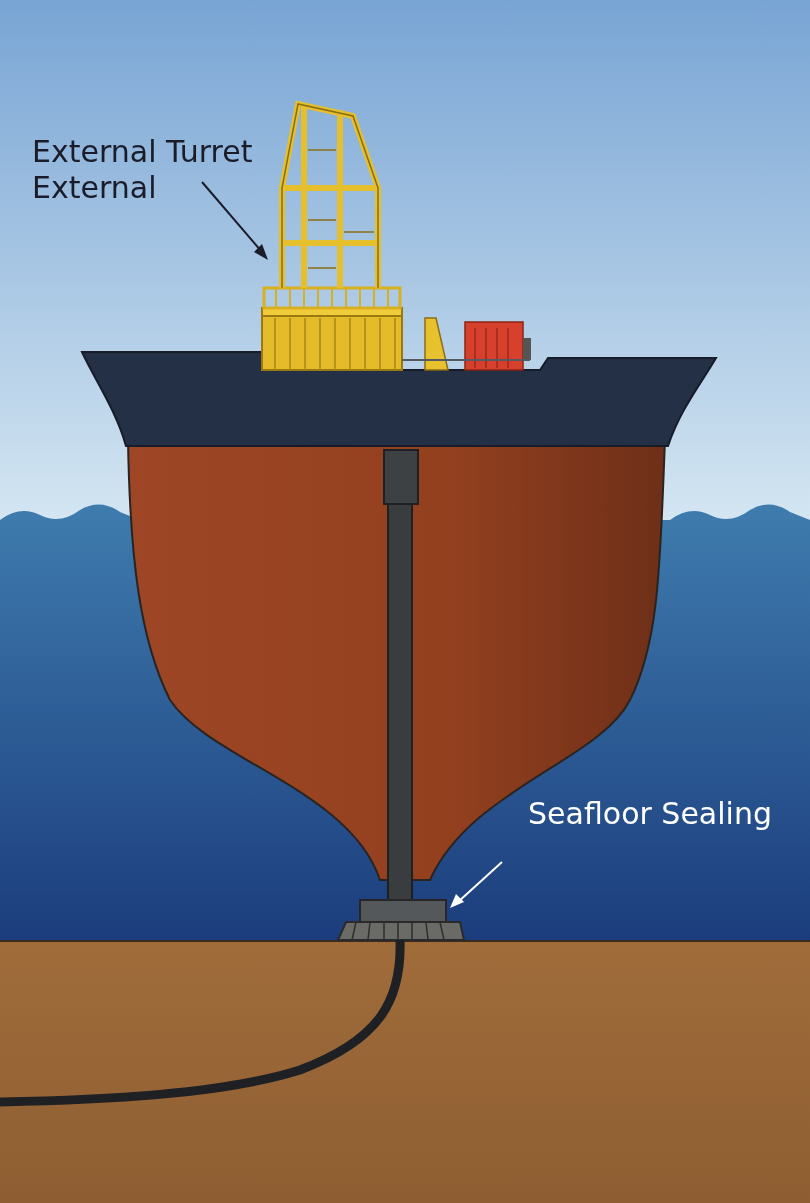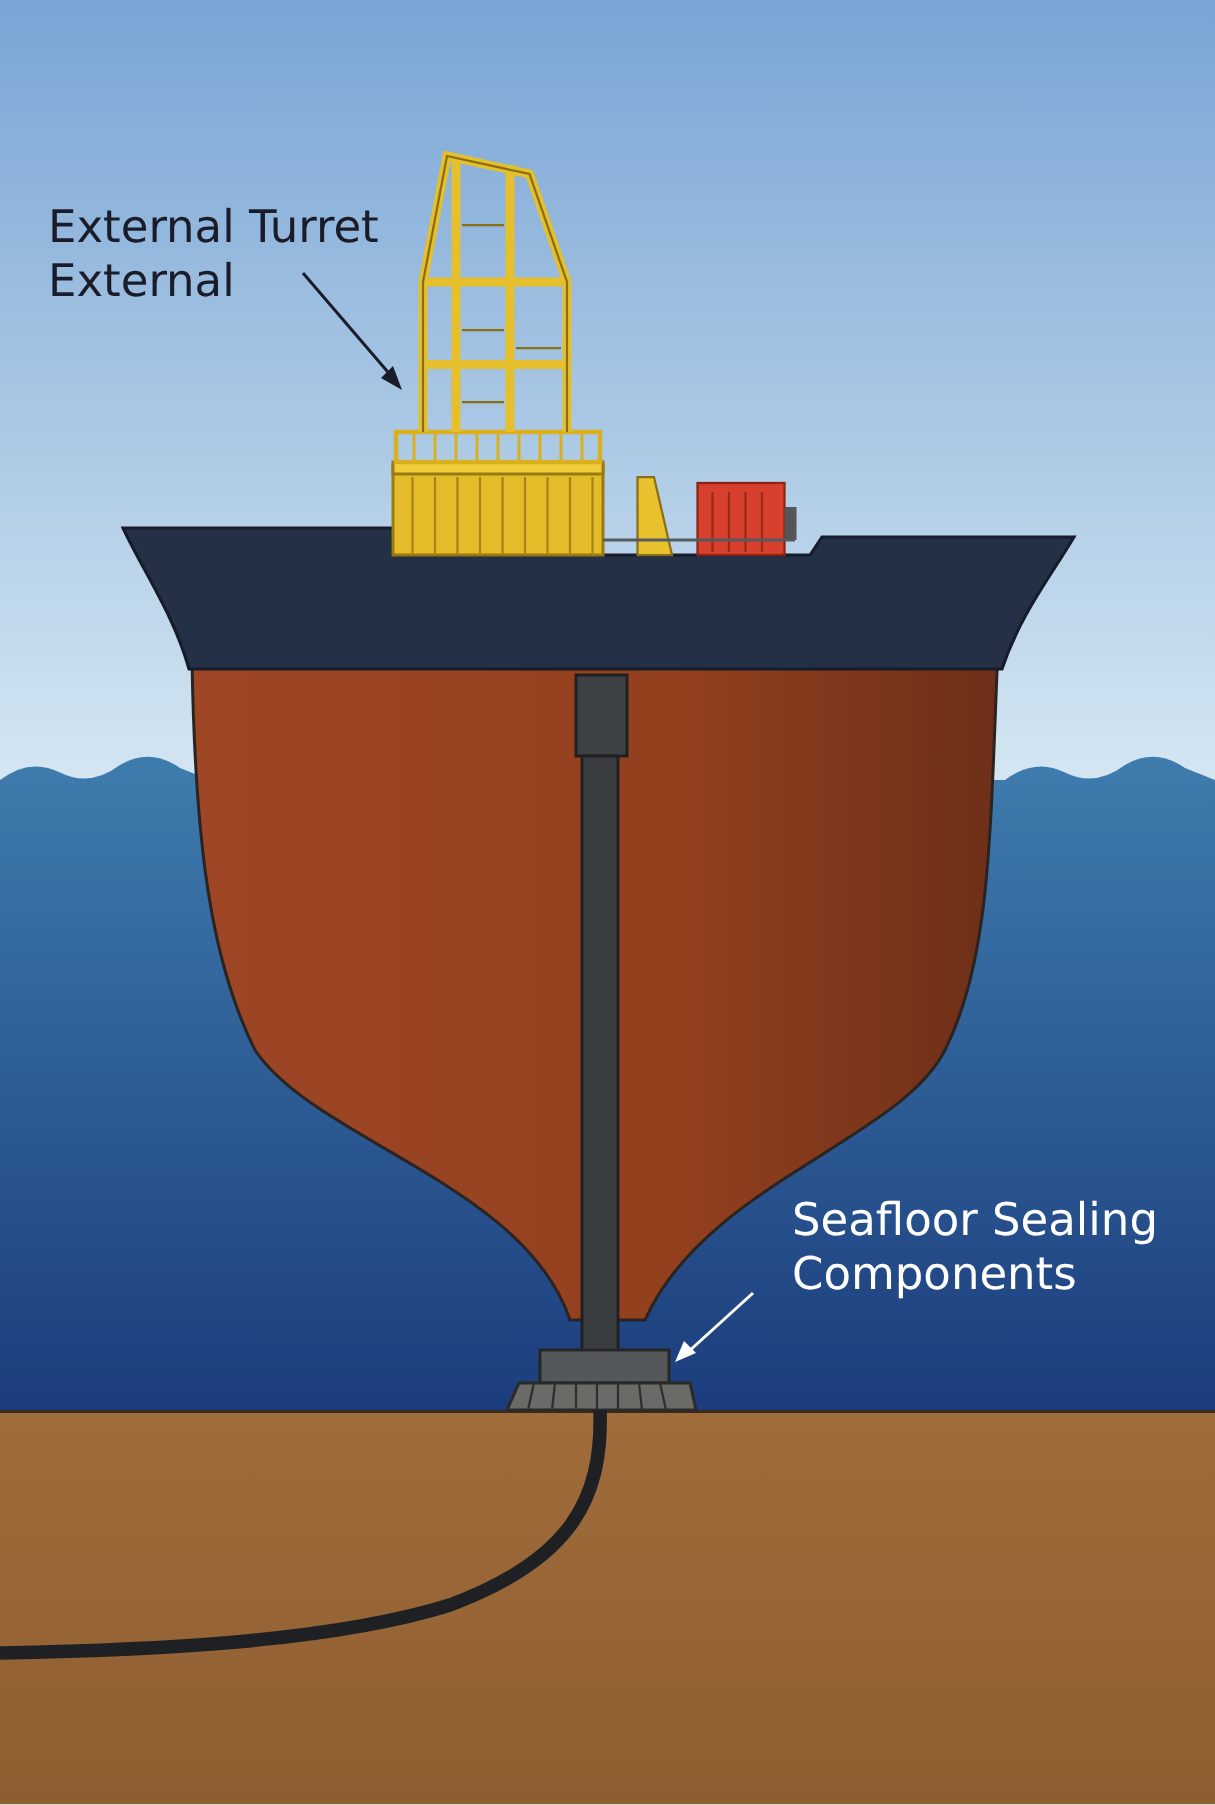--- a/index.html
+++ b/index.html
@@ -143,15 +143,14 @@
     </g>
   </svg>
 
   <div class="label label-dark" style="left:32px;top:134px;">
     <div>External Turret</div>
     <div>External</div>
   </div>
 
   <div class="label label-light" style="left:488px;top:796px;margin-left:40px;">
     <div>Seafloor Sealing</div>
-    <div>Components</div>
   </div>
 </div>
 
 </body></html>

